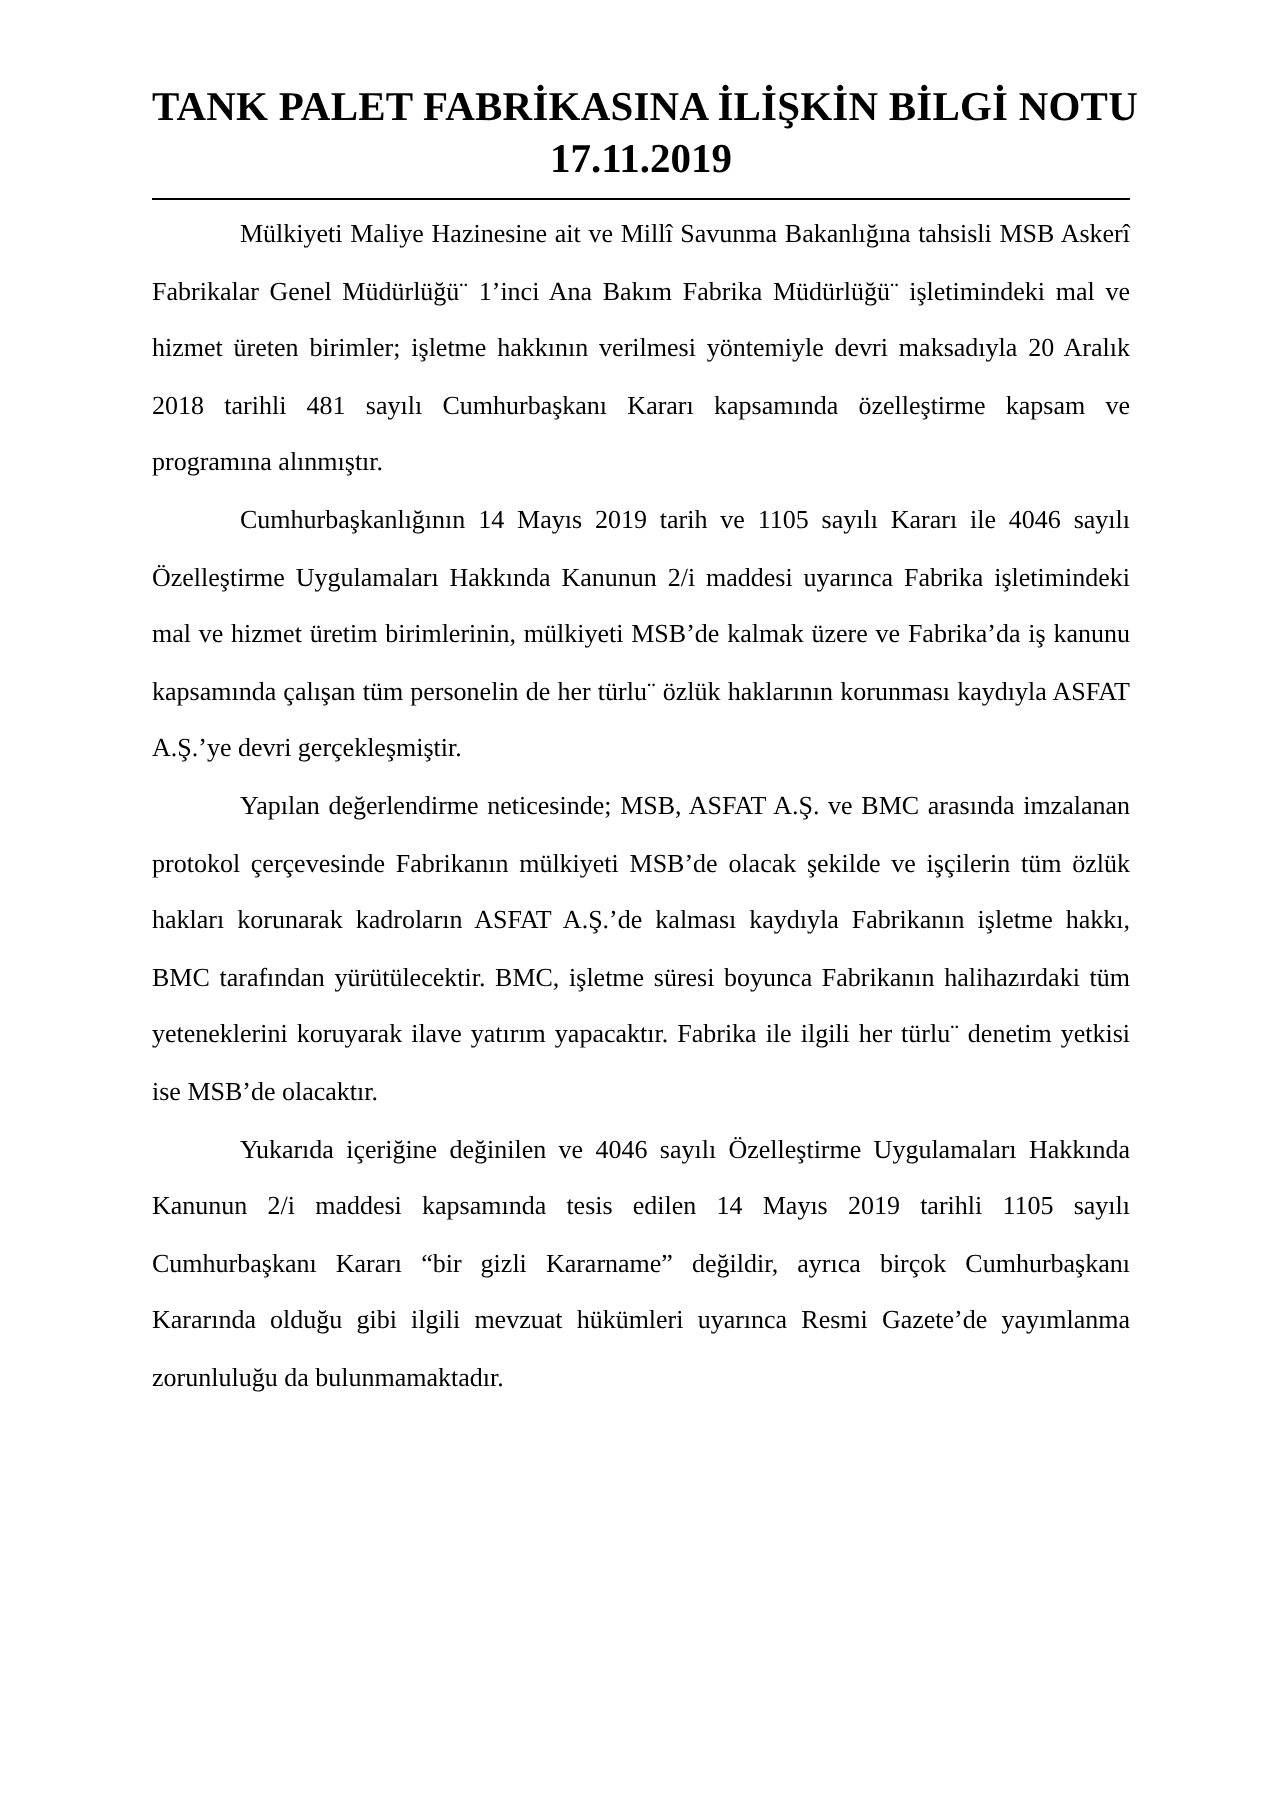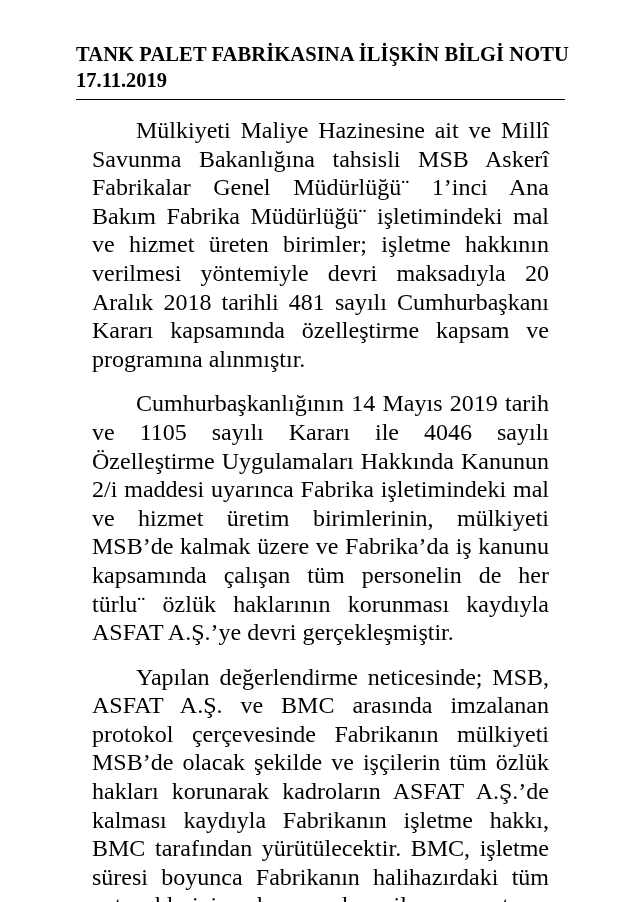--- a/index.html
+++ b/index.html
@@ -41,42 +41,42 @@
     text-align: center;
     letter-spacing: 0.1px;
     line-height: 1.22;
     margin: 0;
     white-space: nowrap;
   }
 
   .doc-date {
     font-size: 20.5px;
     font-weight: bold;
-    text-align: left;
+    text-align: center;
     line-height: 1.22;
     margin: 0;
     padding-top: 1px;
   }
 
   .title-rule {
     border: 0;
     border-top: 1.6px solid #000;
     margin: 6px 0 0 0;
     width: 100%;
     height: 0;
   }
 
   
   .body-text {
     margin-top: 3px;
   }
 
   p.para {
-    margin: 16px;
-    font-size: 24px;
+    margin: 0;
+    font-size: 13px;
     line-height: 28.6px;
     text-align: justify;
     text-justify: inter-word;
     text-indent: 44px;
     hyphens: none;
     -webkit-hyphens: none;
     word-spacing: 0px;
   }
 
   

